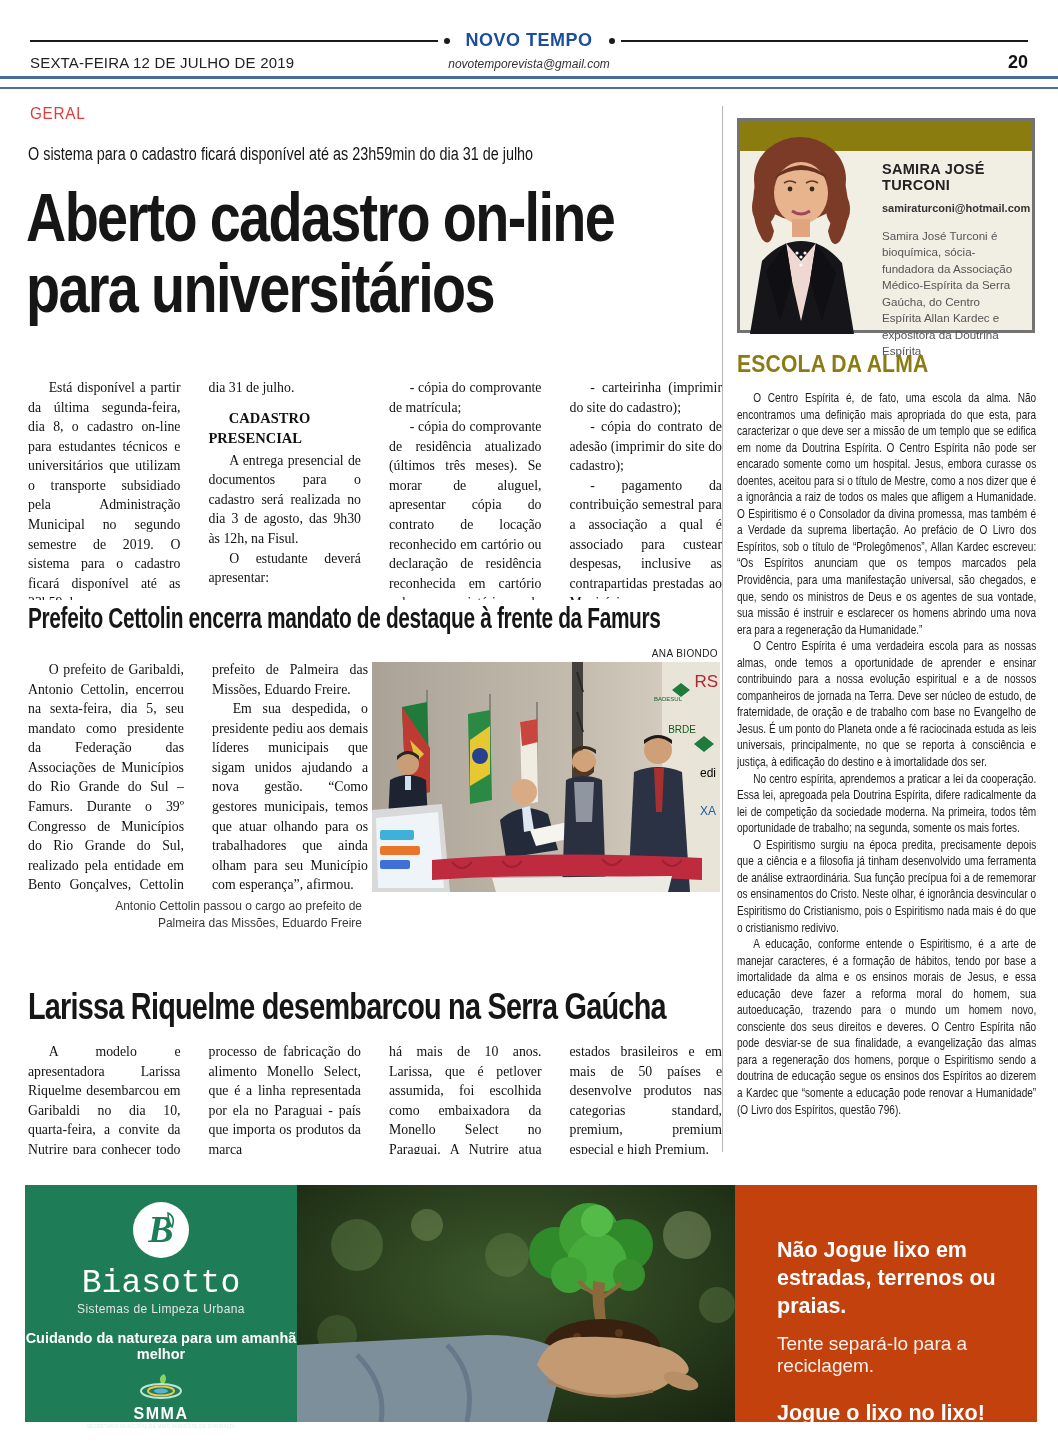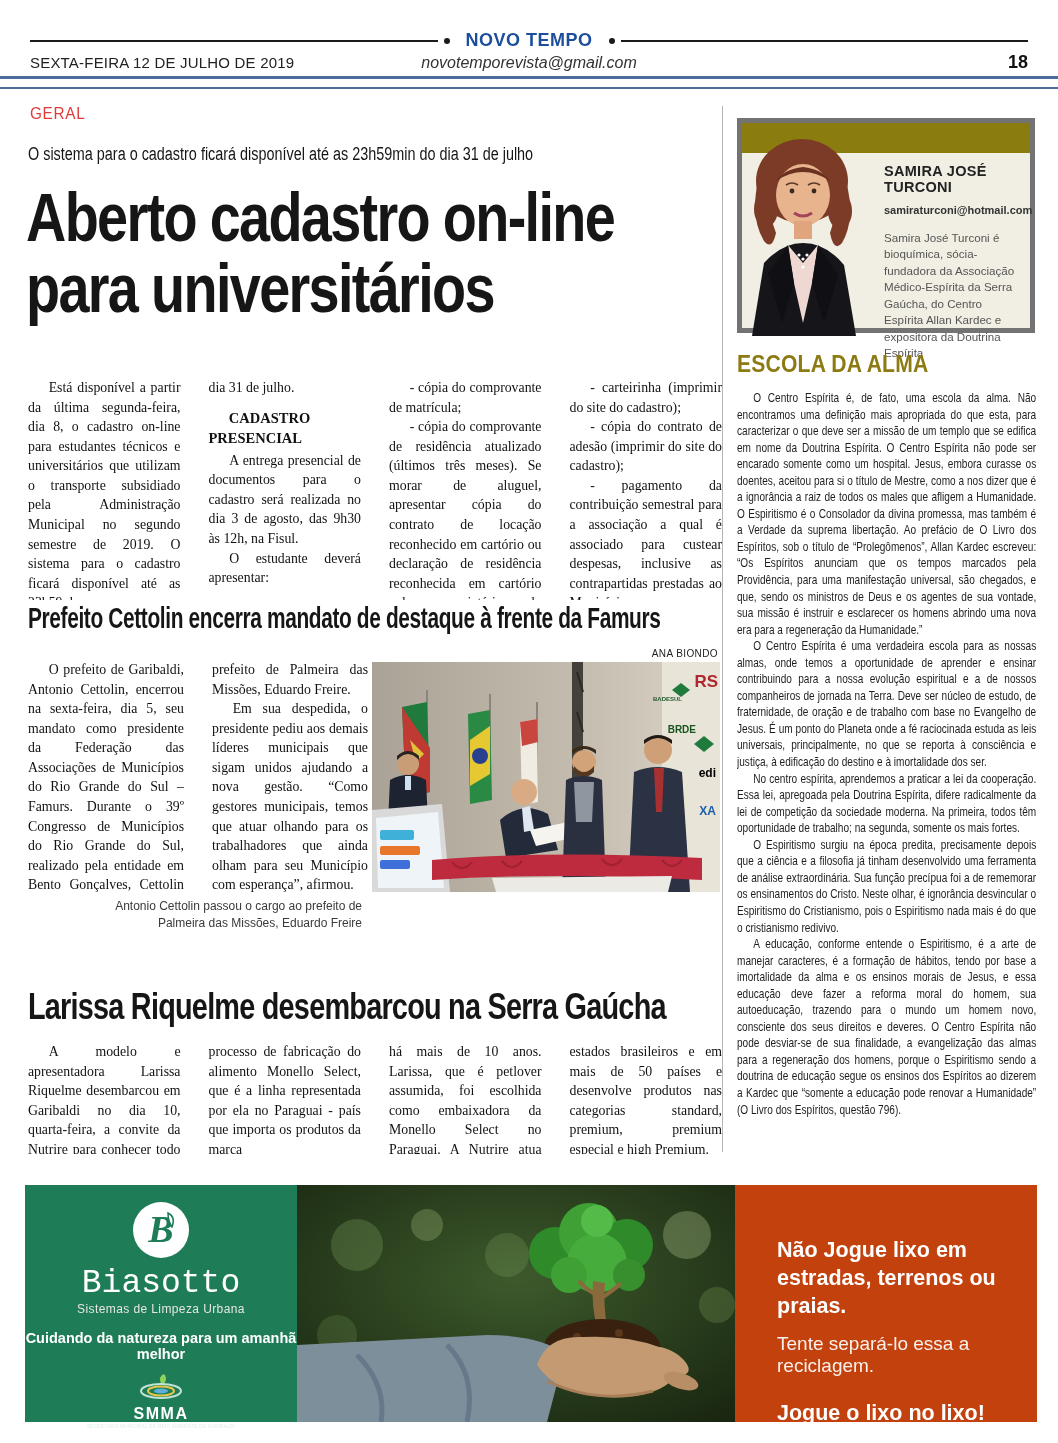--- a/index.html
+++ b/index.html
@@ -7,21 +7,21 @@
         font-family:"Liberation Sans",sans-serif;color:#111;}
   .abs{position:absolute;}
 
   
   .m-row{top:30px;left:30px;right:30px;display:flex;align-items:center;}
   .m-line{flex:1;height:2px;background:#1a1a1a;}
   .m-dot{width:6px;height:6px;border-radius:50%;background:#1a1a1a;margin:0 6px;flex:0 0 auto;}
   .m-title{font-size:18px;font-weight:bold;color:#1c4e9c;letter-spacing:.5px;margin:0 10px;white-space:nowrap;}
   .m-row2{top:52px;left:30px;right:30px;display:flex;align-items:baseline;}
   .m-date{flex:1;font-size:15px;letter-spacing:.2px;color:#222;}
-  .m-email{font-size:16px;font-style:italic;color:#333;}
+  .m-email{font-size:12px;font-style:italic;color:#333;}
   .m-page{flex:1;text-align:right;font-size:18px;font-weight:bold;color:#111;}
   .d-rule{top:76px;left:0;right:0;height:8px;border-top:3px solid #4a6d9c;border-bottom:2px solid #4a6d9c;}
 
   .section-label{top:104px;left:30px;font-size:17px;letter-spacing:.8px;color:#e03c3c;
                  transform:scaleX(.9);transform-origin:left;}
   .kicker{top:144px;left:28px;font-size:18px;color:#151515;white-space:nowrap;
           transform:scaleX(.8);transform-origin:left;}
   .h1{top:182px;left:26px;width:860px;font-size:68px;font-weight:bold;line-height:1.04;
       letter-spacing:-2px;color:#161616;transform:scaleX(.82);transform-origin:left top;}
 
@@ -30,21 +30,21 @@
   
   .cols{display:flex;gap:28px;}
   .col{flex:1;font-family:"Liberation Serif",serif;font-size:13.8px;line-height:1.42;
        text-align:justify;color:#111;}
   .sp{margin:0;text-indent:1.5em;}
   .sp-cont{margin:0;text-indent:0;}
   .subhead{margin:10px 0 2px;text-indent:1.4em;font-weight:bold;text-align:left;font-size:14.5px;}
   .lead-cols{top:378px;left:28px;width:694px;height:222px;overflow:hidden;}
 
   
-  .col-box{left:737px;top:118px;width:298px;height:215px;background:#f1eee3;border:5px solid #737373;box-sizing:border-box;}
+  .col-box{left:737px;top:118px;width:298px;height:215px;background:#f1eee3;border:3px solid #737373;box-sizing:border-box;}
   .col-band{position:absolute;top:0;left:0;right:0;height:30px;background:#8a7c0e;}
   .col-photo{position:absolute;top:0;left:0;width:132px;height:213px;}
   .col-text{position:absolute;left:142px;top:40px;right:10px;}
   .col-name{font-size:14.5px;font-weight:bold;letter-spacing:.3px;color:#222;}
   .col-mail{font-size:11px;font-weight:bold;color:#333;margin-top:9px;}
   .col-bio{font-size:11.6px;color:#555;line-height:1.42;margin-top:14px;}
 
   
   .op-title{left:737px;top:350px;font-size:24px;font-weight:bold;color:#8c7a12;letter-spacing:.2px;
             transform:scaleX(.88);transform-origin:left;white-space:nowrap;}
@@ -52,21 +52,21 @@
   .op-body{width:374px;transform:scaleX(.8);transform-origin:left top;
            font-size:12.6px;line-height:1.315;text-align:justify;color:#1d1d1d;}
   .op-body p{margin:0;text-indent:1.6em;}
 
   
   .h2{top:602px;left:28px;font-size:29px;font-weight:bold;letter-spacing:-.5px;color:#161616;
       white-space:nowrap;transform:scaleX(.72);transform-origin:left top;}
   .photo-credit{top:648px;left:372px;width:346px;text-align:right;font-size:10px;letter-spacing:.4px;color:#222;}
   .famurs-cols{top:660px;left:28px;width:340px;height:240px;overflow:hidden;}
   .famurs-photo{top:662px;left:372px;width:348px;height:230px;background:#b7b0a4;overflow:hidden;}
-  .sponsor{position:absolute;font-weight:bold;white-space:nowrap;}
+  .sponsor{position:absolute;font-weight:normal;white-space:nowrap;}
   .caption{top:898px;left:90px;width:272px;text-align:right;font-size:12px;color:#3a3a3a;line-height:1.45;}
 
   
   .h3{top:986px;left:28px;font-size:37px;font-weight:bold;letter-spacing:-1px;color:#161616;
       white-space:nowrap;transform:scaleX(.78);transform-origin:left top;}
   .larissa-cols{top:1042px;left:28px;width:694px;height:112px;overflow:hidden;}
 
   
   .ad{top:1185px;left:25px;width:1010px;height:237px;display:flex;}
   .ad-left{width:272px;background:#1e7c57;color:#fff;text-align:center;padding-top:16px;box-sizing:border-box;flex:0 0 auto;}
@@ -89,21 +89,21 @@
   <div class="abs m-row">
     <div class="m-line"></div>
     <div class="m-dot"></div>
     <div class="m-title">NOVO TEMPO</div>
     <div class="m-dot"></div>
     <div class="m-line"></div>
   </div>
   <div class="abs m-row2">
     <div class="m-date">SEXTA-FEIRA 12 DE JULHO DE 2019</div>
     <div class="m-email">novotemporevista@gmail.com</div>
-    <div class="m-page">18</div>
+    <div class="m-page">20</div>
   </div>
   <div class="abs d-rule"></div>
 
   <div class="abs section-label">GERAL</div>
   <div class="abs kicker">O sistema para o cadastro ficará disponível até as 23h59min do dia 31 de julho</div>
   <div class="abs h1">Aberto cadastro on-line para universitários</div>
   <div class="abs vrule"></div>
 
   <div class="abs lead-cols cols">
     <div class="col">
@@ -331,18 +331,18 @@
 
         <path d="M240 180 Q250 150 286 152 Q330 150 362 162 Q388 172 378 192 Q360 214 310 212 Q260 210 240 180Z" fill="#c49a72"></path>
         <ellipse cx="372" cy="176" rx="22" ry="10" fill="#c49a72" transform="rotate(30 372 176)"></ellipse>
         <ellipse cx="384" cy="196" rx="18" ry="8" fill="#b88e66" transform="rotate(18 384 196)"></ellipse>
         <path d="M250 196 Q300 220 356 206" stroke="#a87f58" stroke-width="3" fill="none"></path>
       </svg>
     </div>
 
     <div class="ad-right">
       <div class="ad-b1">Não Jogue lixo em estradas, terrenos ou praias.</div>
-      <div class="ad-l1">Tente separá-lo essa a reciclagem.</div>
+      <div class="ad-l1">Tente separá-lo para a reciclagem.</div>
       <div class="ad-b2">Jogue o lixo no lixo!</div>
     </div>
   </div>
 
 </div>
 
 </body></html>

